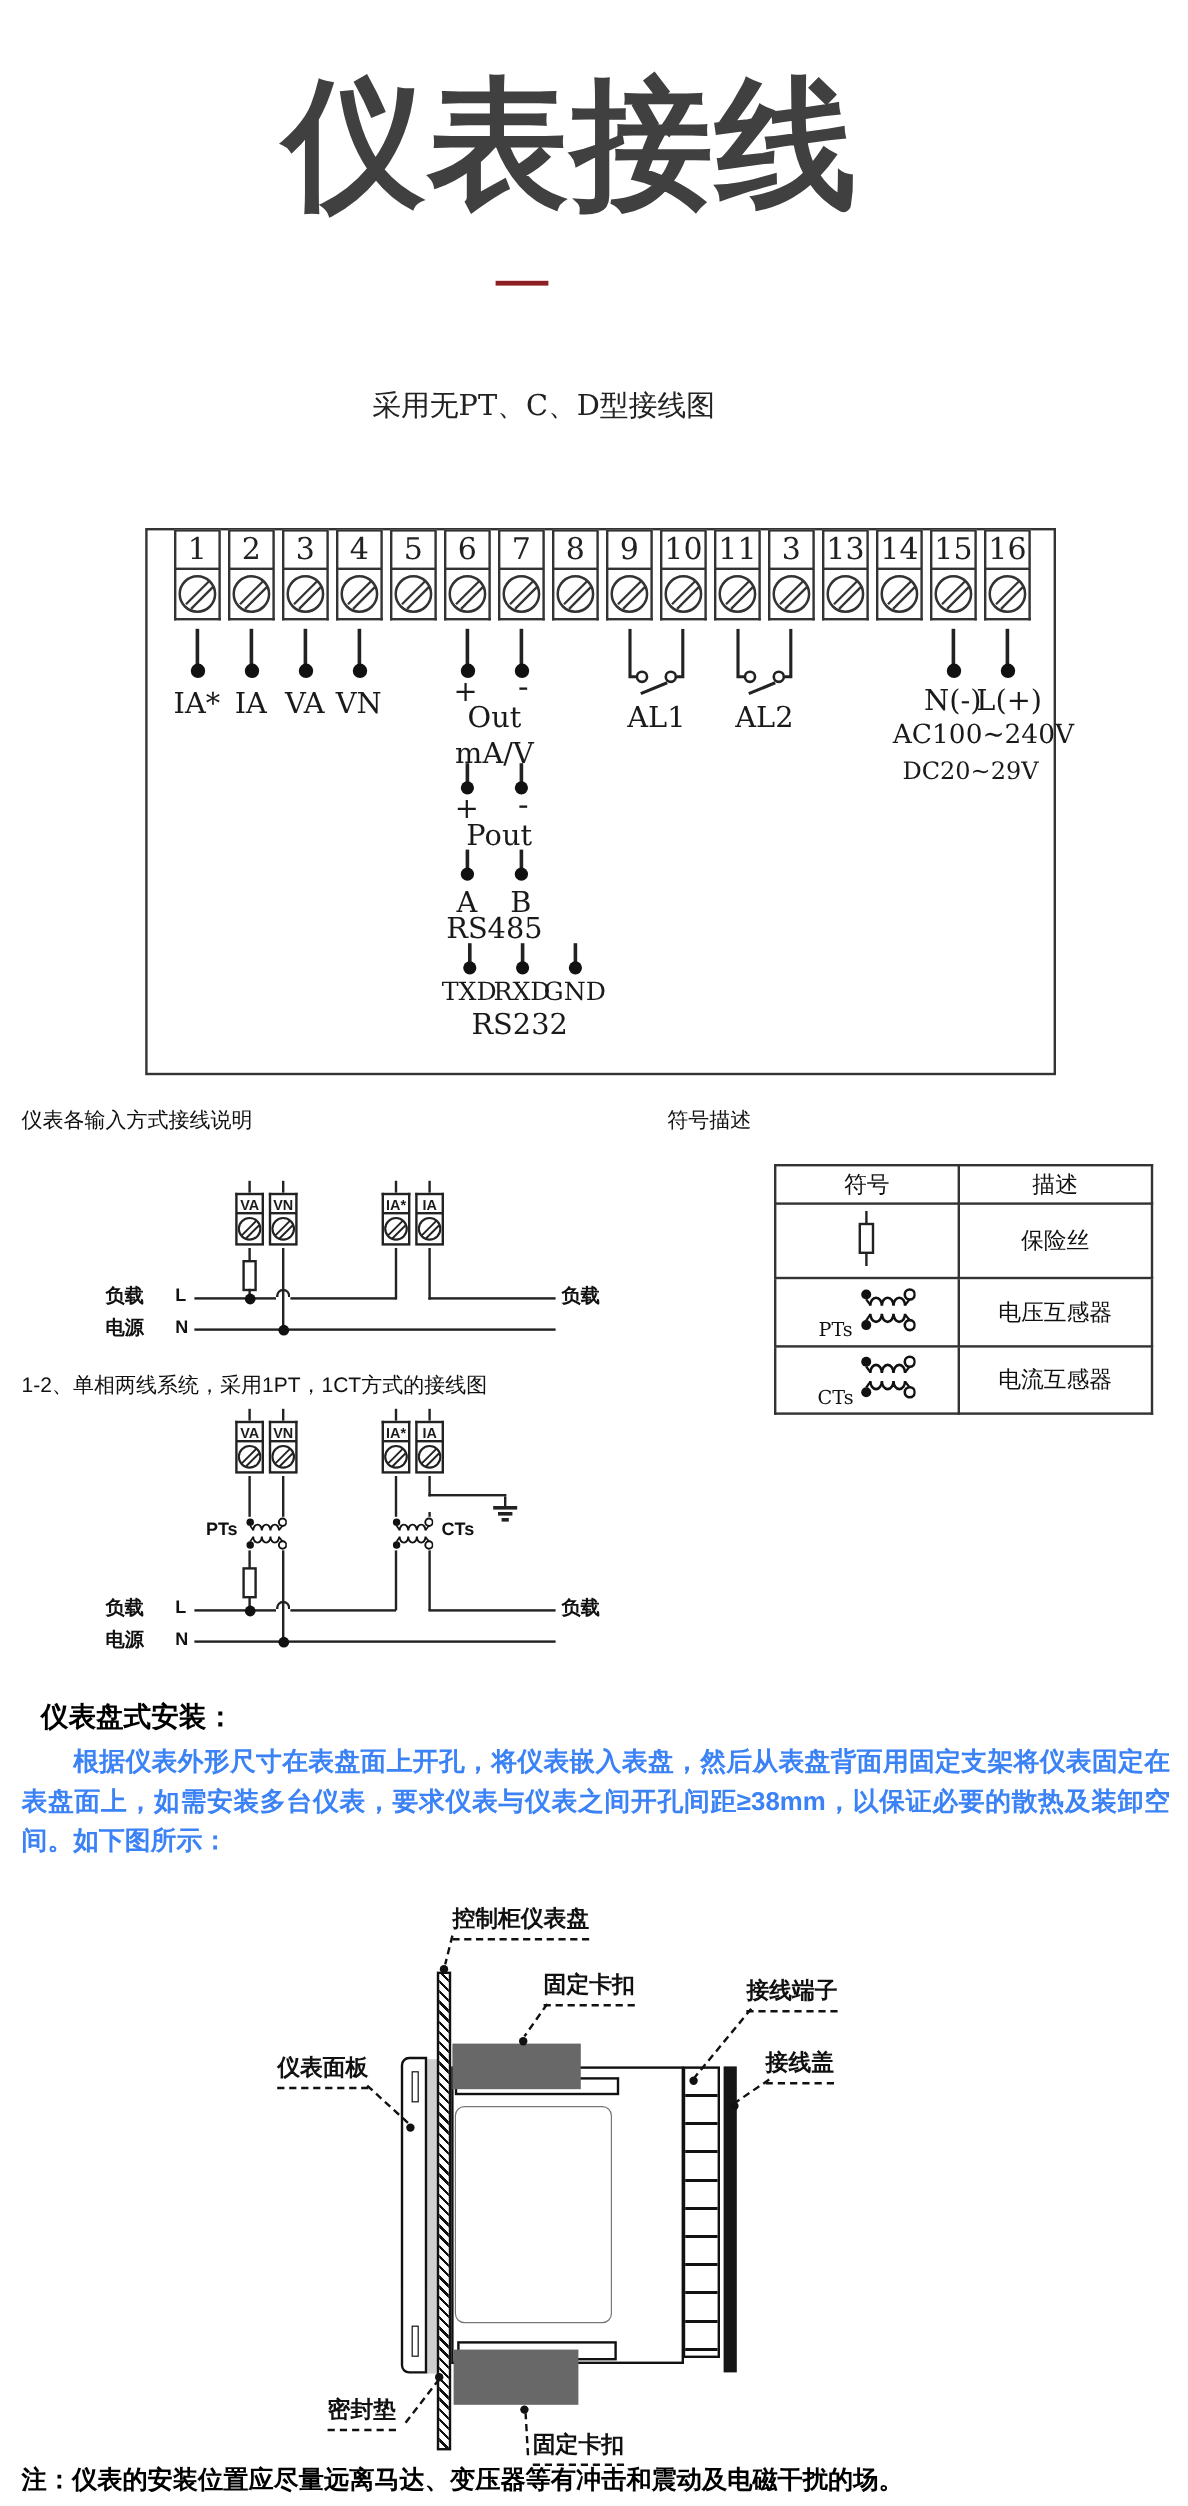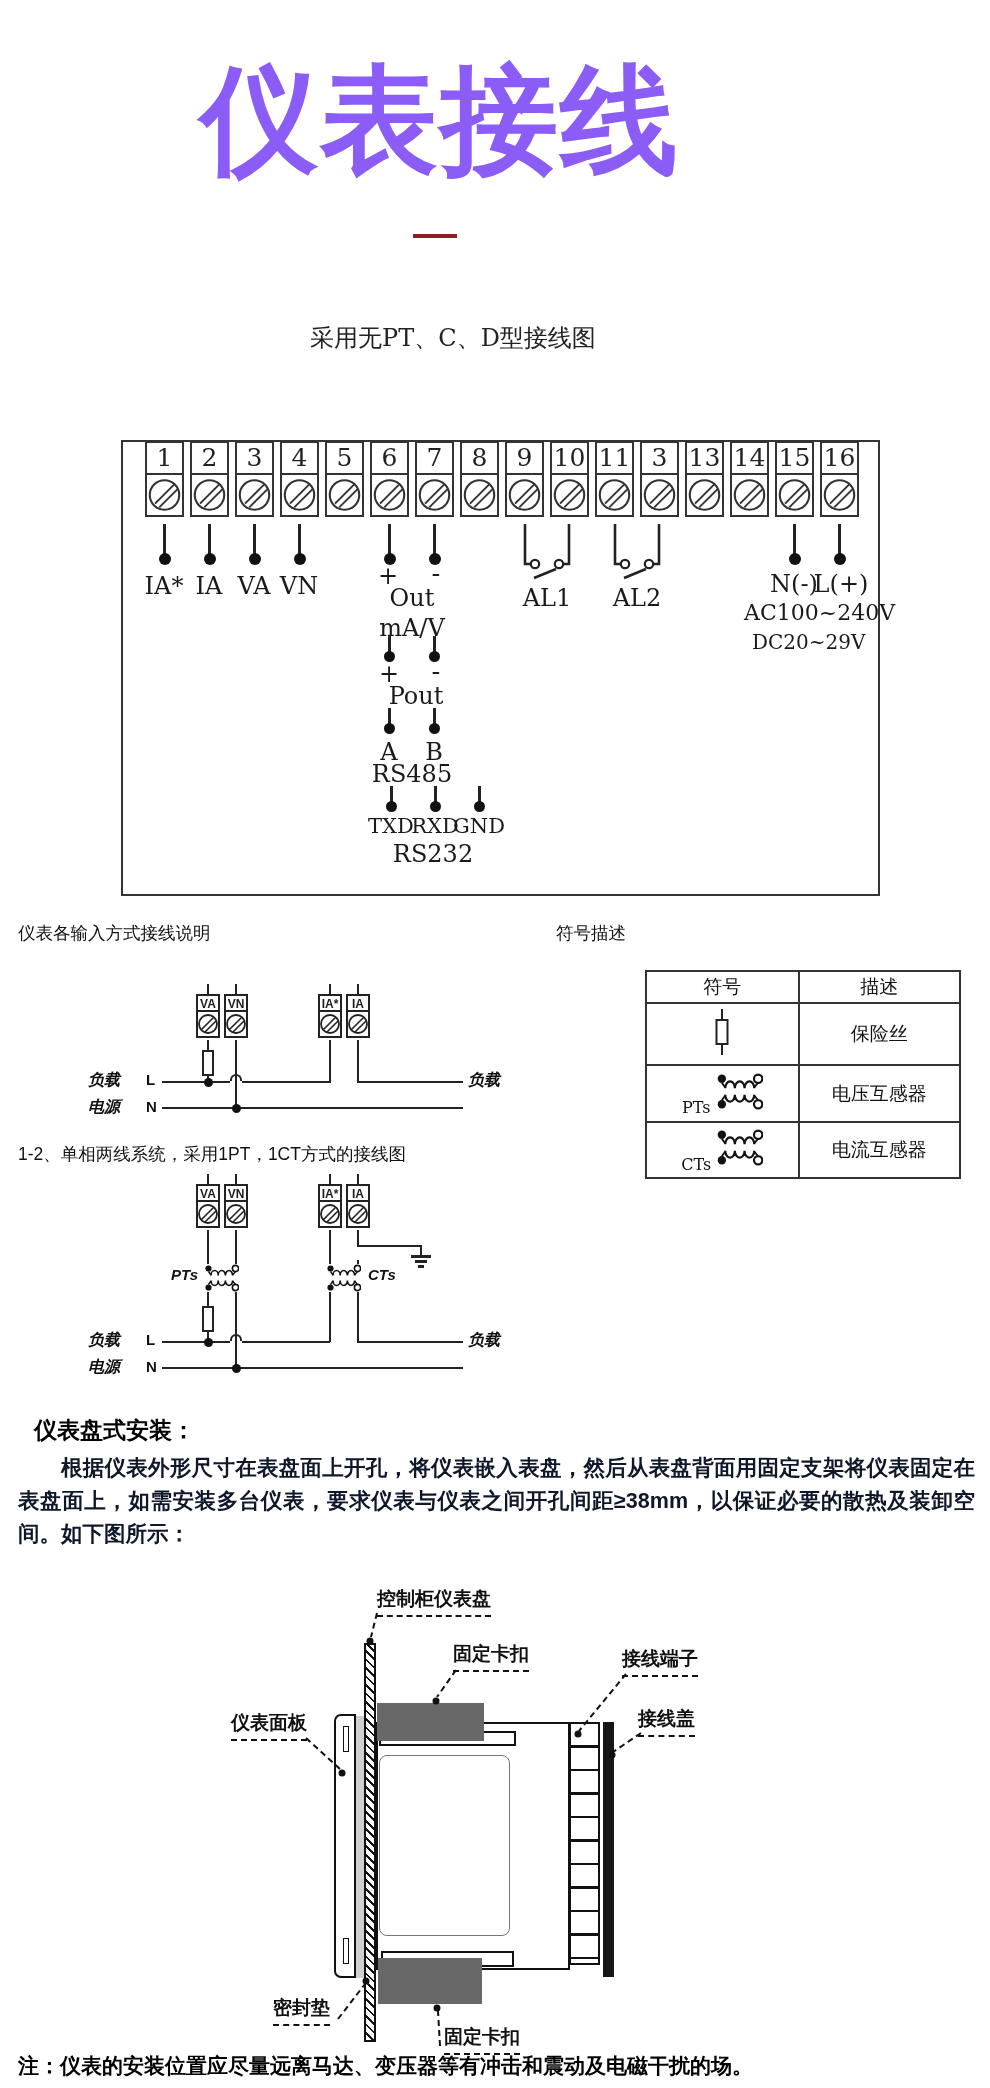--- a/index.html
+++ b/index.html
@@ -10,56 +10,56 @@
   .w{position:absolute;background:#222;}
   .dot{position:absolute;background:#111;border-radius:50%;}
   .hop{position:absolute;width:12px;height:7px;border:2px solid #222;border-bottom:none;
        border-radius:6px 6px 0 0;background:#fff;box-sizing:border-box;}
   .fuse{position:absolute;width:8px;height:22px;border:2px solid #222;background:#fff;}
   
   .lbl{position:absolute;font-family:"DejaVu Serif","Liberation Serif",serif;color:#1a1a1a;white-space:nowrap;}
   .c{transform:translateX(-50%);text-align:center;}
   
   #main-title{position:absolute;left:0;top:42px;width:880px;text-align:center;
-      font-size:118px;font-weight:900;color:#8b5cf6;letter-spacing:2px;
-      font-family:"Liberation Sans",sans-serif;}
+      font-size:118px;font-weight:900;color:#404040;letter-spacing:2px;
+      font-family:"Liberation Sans",sans-serif;padding-left:36px;}
   #title-rule{position:absolute;left:413px;top:234px;width:44px;height:4px;}
   #subtitle{position:absolute;left:53px;top:322px;width:800px;text-align:center;font-size:24px;
       font-family:"DejaVu Serif","Liberation Serif",serif;color:#222;}
   
   #bigbox{position:absolute;left:121px;top:440px;width:759px;height:456px;border:2px solid #333;box-sizing:border-box;}
   #tstrip{position:absolute;left:145px;top:441px;display:flex;gap:6px;}
   .term{width:39px;}
   .tnum{height:34px;border:2px solid #333;box-sizing:border-box;background:#fff;text-align:center;
         line-height:31px;font:25px "DejaVu Serif","Liberation Serif",serif;color:#222;}
   .tscrew{height:42px;border:2px solid #333;border-top:none;box-sizing:border-box;background:#fff;
         display:flex;align-items:center;justify-content:center;}
   
   .subterm{position:absolute;width:24px;}
   .ststub{width:2px;height:10px;background:#222;margin:0 auto;}
   .stlabel{border:2px solid #222;border-bottom:none;height:16px;background:#fff;text-align:center;
         line-height:16px;font-weight:bold;font-size:12px;box-sizing:border-box;
         font-family:"Liberation Sans",sans-serif;}
   .stscrew{border:2px solid #222;height:28px;background:#fff;box-sizing:border-box;
         display:flex;align-items:center;justify-content:center;}
-  .cjk{position:absolute;font-weight:bold;font-size:16px;color:#111;white-space:nowrap;font-style:italic;}
+  .cjk{position:absolute;font-weight:bold;font-size:16px;color:#111;white-space:nowrap;}
   .ln{position:absolute;font-weight:bold;font-size:15px;color:#111;}
   .shead{position:absolute;font-size:17.5px;color:#111;white-space:nowrap;}
   
   #symtable{position:absolute;left:645px;top:970px;width:316px;}
   #symtable table{border-collapse:collapse;width:100%;}
   #symtable th,#symtable td{border:2px solid #333;text-align:center;vertical-align:middle;
         font-family:"DejaVu Serif","Liberation Serif",serif;color:#111;}
   #symtable th{height:28px;font-size:19px;font-weight:normal;}
   #symtable td{font-size:19px;}
   .xl{font:16px "DejaVu Serif","Liberation Serif",serif;margin-right:6px;vertical-align:middle;}
   
   #mount-heading{position:absolute;left:34px;top:1415px;font-size:23px;font-weight:bold;color:#000;text-align:right;}
   #mount-body{position:absolute;left:18px;top:1452px;width:957px;font-size:21.5px;font-weight:bold;
-        color:#0f172a;line-height:33px;text-indent:2em;text-align:justify;}
+        color:#3b82f6;line-height:33px;text-indent:2em;text-align:justify;}
   #note{position:absolute;left:18px;top:2052px;font-size:21px;font-weight:bold;color:#000;white-space:nowrap;}
   
   .flabel{position:absolute;font-size:19px;font-weight:bold;color:#111;border-bottom:2px dashed #111;
         padding-bottom:3px;white-space:nowrap;}
   .fshape{position:absolute;box-sizing:border-box;}
 </style>
 </head>
 <body>
 
 <div id="page">

